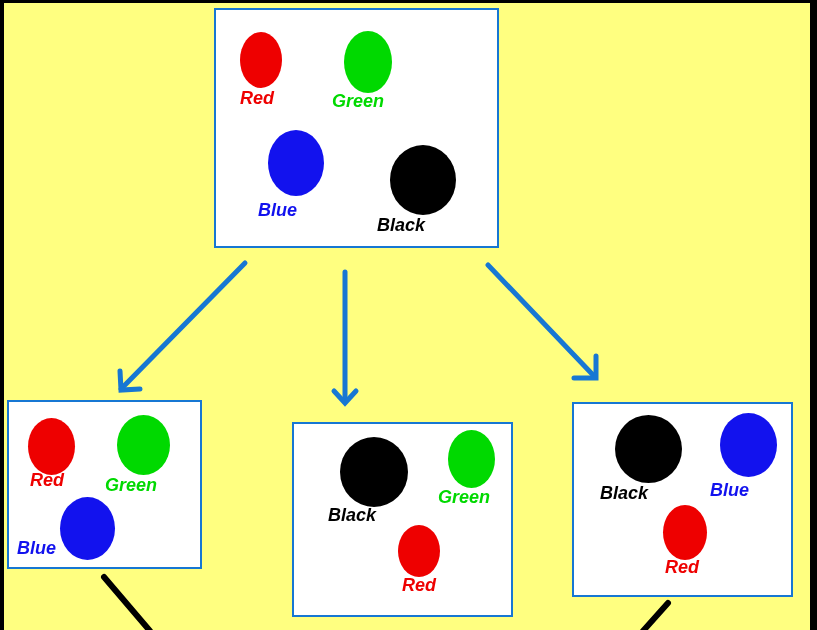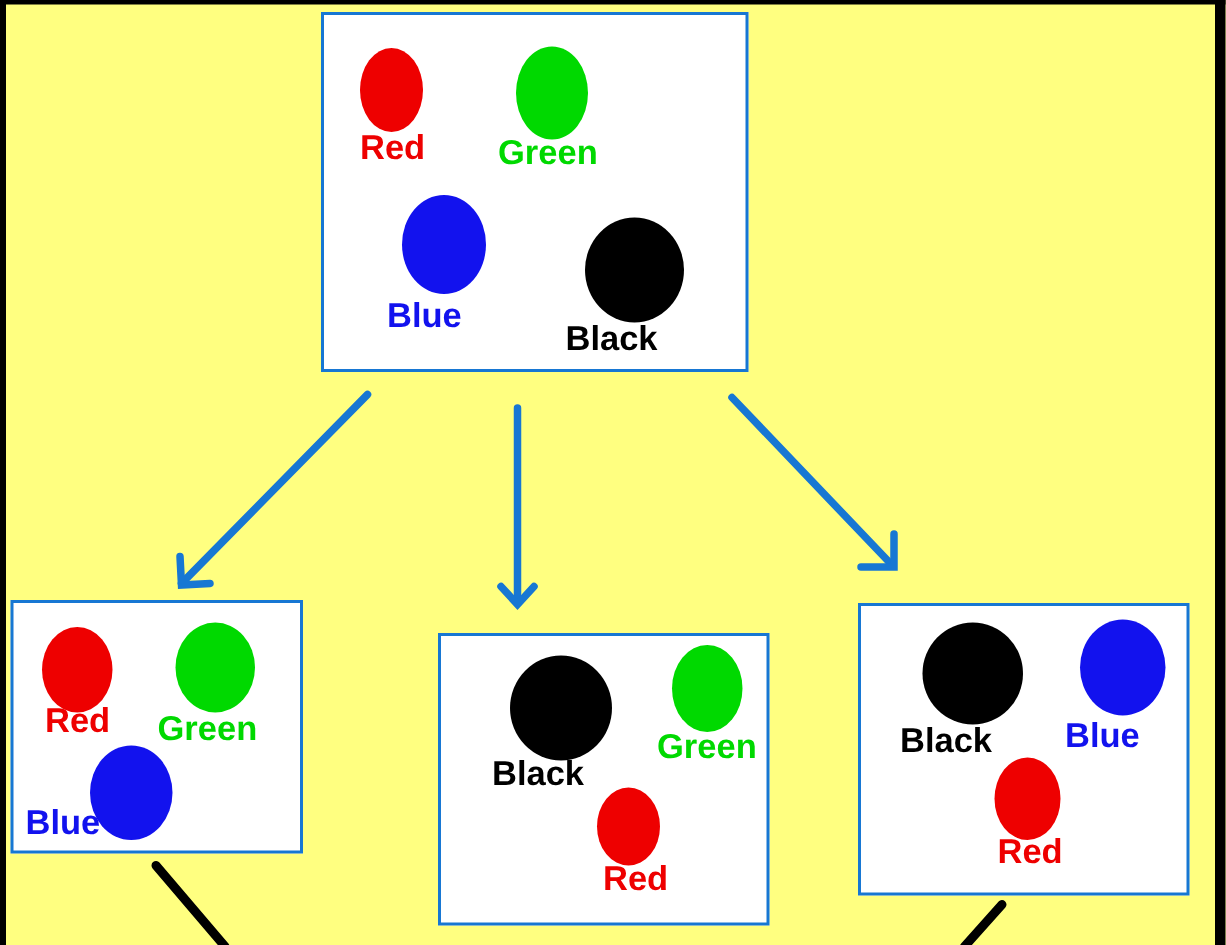--- a/index.html
+++ b/index.html
@@ -31,23 +31,24 @@
   
   .node-root   { left: 210px; top:   5px; width: 285px; height: 240px; }
   .node-left   { left:   3px; top: 397px; width: 195px; height: 169px; }
   .node-middle { left: 288px; top: 419px; width: 221px; height: 195px; }
   .node-right  { left: 568px; top: 399px; width: 221px; height: 195px; }
 
   .ball { position: absolute; border-radius: 50%; }
   .ball-label {
     position: absolute;
     font-weight: bold;
-    font-size: 23px;
+    font-size: 18px;
     line-height: 18px;
     white-space: nowrap;
+    font-style: italic;
   }
 
   
   .node-root .ball.p0 { left:  24px; top:  22px; width: 42px; height: 56px; }
   .node-root .ball.p1 { left: 128px; top:  21px; width: 48px; height: 62px; }
   .node-root .ball.p2 { left:  52px; top: 120px; width: 56px; height: 66px; }
   .node-root .ball.p3 { left: 174px; top: 135px; width: 66px; height: 70px; }
   .node-root .ball-label.p0 { left:  24px; top:  79px; }
   .node-root .ball-label.p1 { left: 116px; top:  82px; }
   .node-root .ball-label.p2 { left:  42px; top: 191px; }

